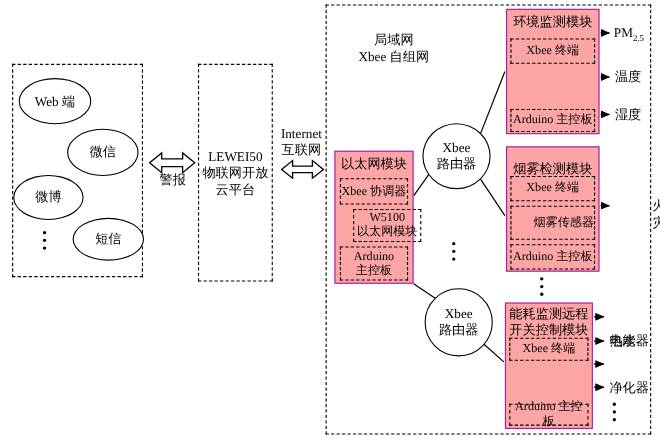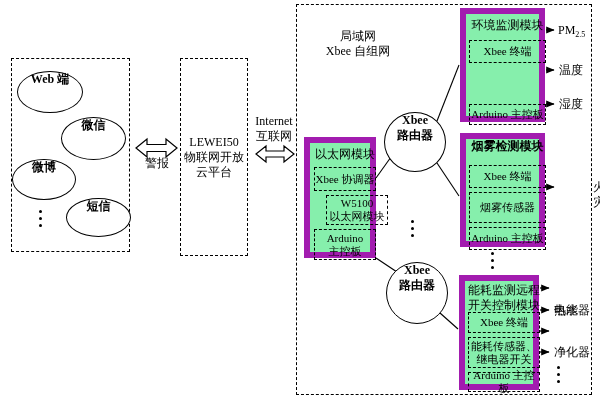--- a/index.html
+++ b/index.html
@@ -3,23 +3,23 @@
 <meta charset="utf-8">
 <style>
   html,body { margin:0; padding:0; background:#fff; }
   .canvas {
     position:relative; width:600px; height:400px; background:#fff;
     font-family:"Liberation Serif","DejaVu Serif",serif; color:#000;
     font-size:12px; line-height:1.25; overflow:hidden;
   }
   .abs { position:absolute; box-sizing:border-box; }
   .dashed { border:1px dashed #000; }
-  .solid  { border:6px solid #a21caf; background:#86efac; }
+  .solid  { border:1px solid #a21caf; background:#fca5a5; }
   .ellipse{ border:1px solid #000; border-radius:50%; background:#fff;
-            display:flex; align-items:flex-start; justify-content:center; text-align:center;font-weight:bold; }
+            display:flex; align-items:center; justify-content:center; text-align:center; }
   .center { display:flex; align-items:center; justify-content:center; text-align:center; }
   .pre    { white-space:pre-line; }
   .small  { font-size:11px; line-height:1.18; }
   .lbl    { text-align:center; }
   .vdots  { display:flex; flex-direction:column; align-items:center; gap:4px; }
   .vdots i{ display:block; width:3px; height:3px; background:#000; border-radius:50%; }
   svg.overlay { position:absolute; left:0; top:0; pointer-events:none; }
   sub { font-size:8px; }
 </style>
 </head>
@@ -120,46 +120,42 @@
     <div class="abs lbl" style="left:0;top:4px;width:83px;">环境监测模块</div>
     <div class="abs dashed center small" style="left:3px;top:26px;width:77px;height:23px;">
       <span>Xbee 终端</span>
     </div>
     <div class="abs dashed center small" style="left:3px;top:90px;width:77px;height:21px;">
       <span>Arduino 主控板</span>
     </div>
   </div>
 
   <div class="abs solid" style="left:460px;top:133px;width:85px;height:114px;">
-    <div class="abs lbl" style="left:0;top:0;width:83px;font-weight:bold;">烟雾检测模块</div>
+    <div class="abs lbl" style="left:0;top:12px;width:83px;">烟雾检测模块</div>
     <div class="abs dashed center small" style="left:3px;top:26px;width:77px;height:23px;">
       <span>Xbee 终端</span>
     </div>
-    <div class="abs dashed center small" style="left:3px;top:53px;width:77px;height:31px;">
+    <div class="abs dashed center small" style="left:3px;top:53px;width:77px;height:31px;justify-content:flex-end;">
       <span>烟雾传感器</span>
     </div>
     <div class="abs dashed center small" style="left:3px;top:88px;width:77px;height:23px;">
       <span>Arduino 主控板</span>
     </div>
   </div>
   <div class="abs vdots" style="left:491px;top:252px;">
       <i></i>
       <i></i>
       <i></i>
     </div>
 
   <div class="abs solid" style="left:459px;top:275px;width:80px;height:115px;">
     <div class="abs lbl pre" style="left:0;top:2px;width:78px;">能耗监测远程
 开关控制模块</div>
     <div class="abs dashed center small" style="left:3px;top:31px;width:72px;height:21px;">
       <span>Xbee 终端</span>
-    </div>
-    <div class="abs dashed center small" style="left:3px;top:56px;width:72px;height:31px;">
-      <span class="pre lbl">能耗传感器、
-继电器开关</span>
     </div>
     <div class="abs dashed center small" style="left:3px;top:91px;width:72px;height:20px;">
       <span>Arduino 主控板</span>
     </div>
   </div>
 
   <div class="abs" style="left:558px;top:23px;">
     <span>PM</span><sub>2.5</sub>
   </div>
   <div class="abs" style="left:559px;top:63px;">温度</div>

